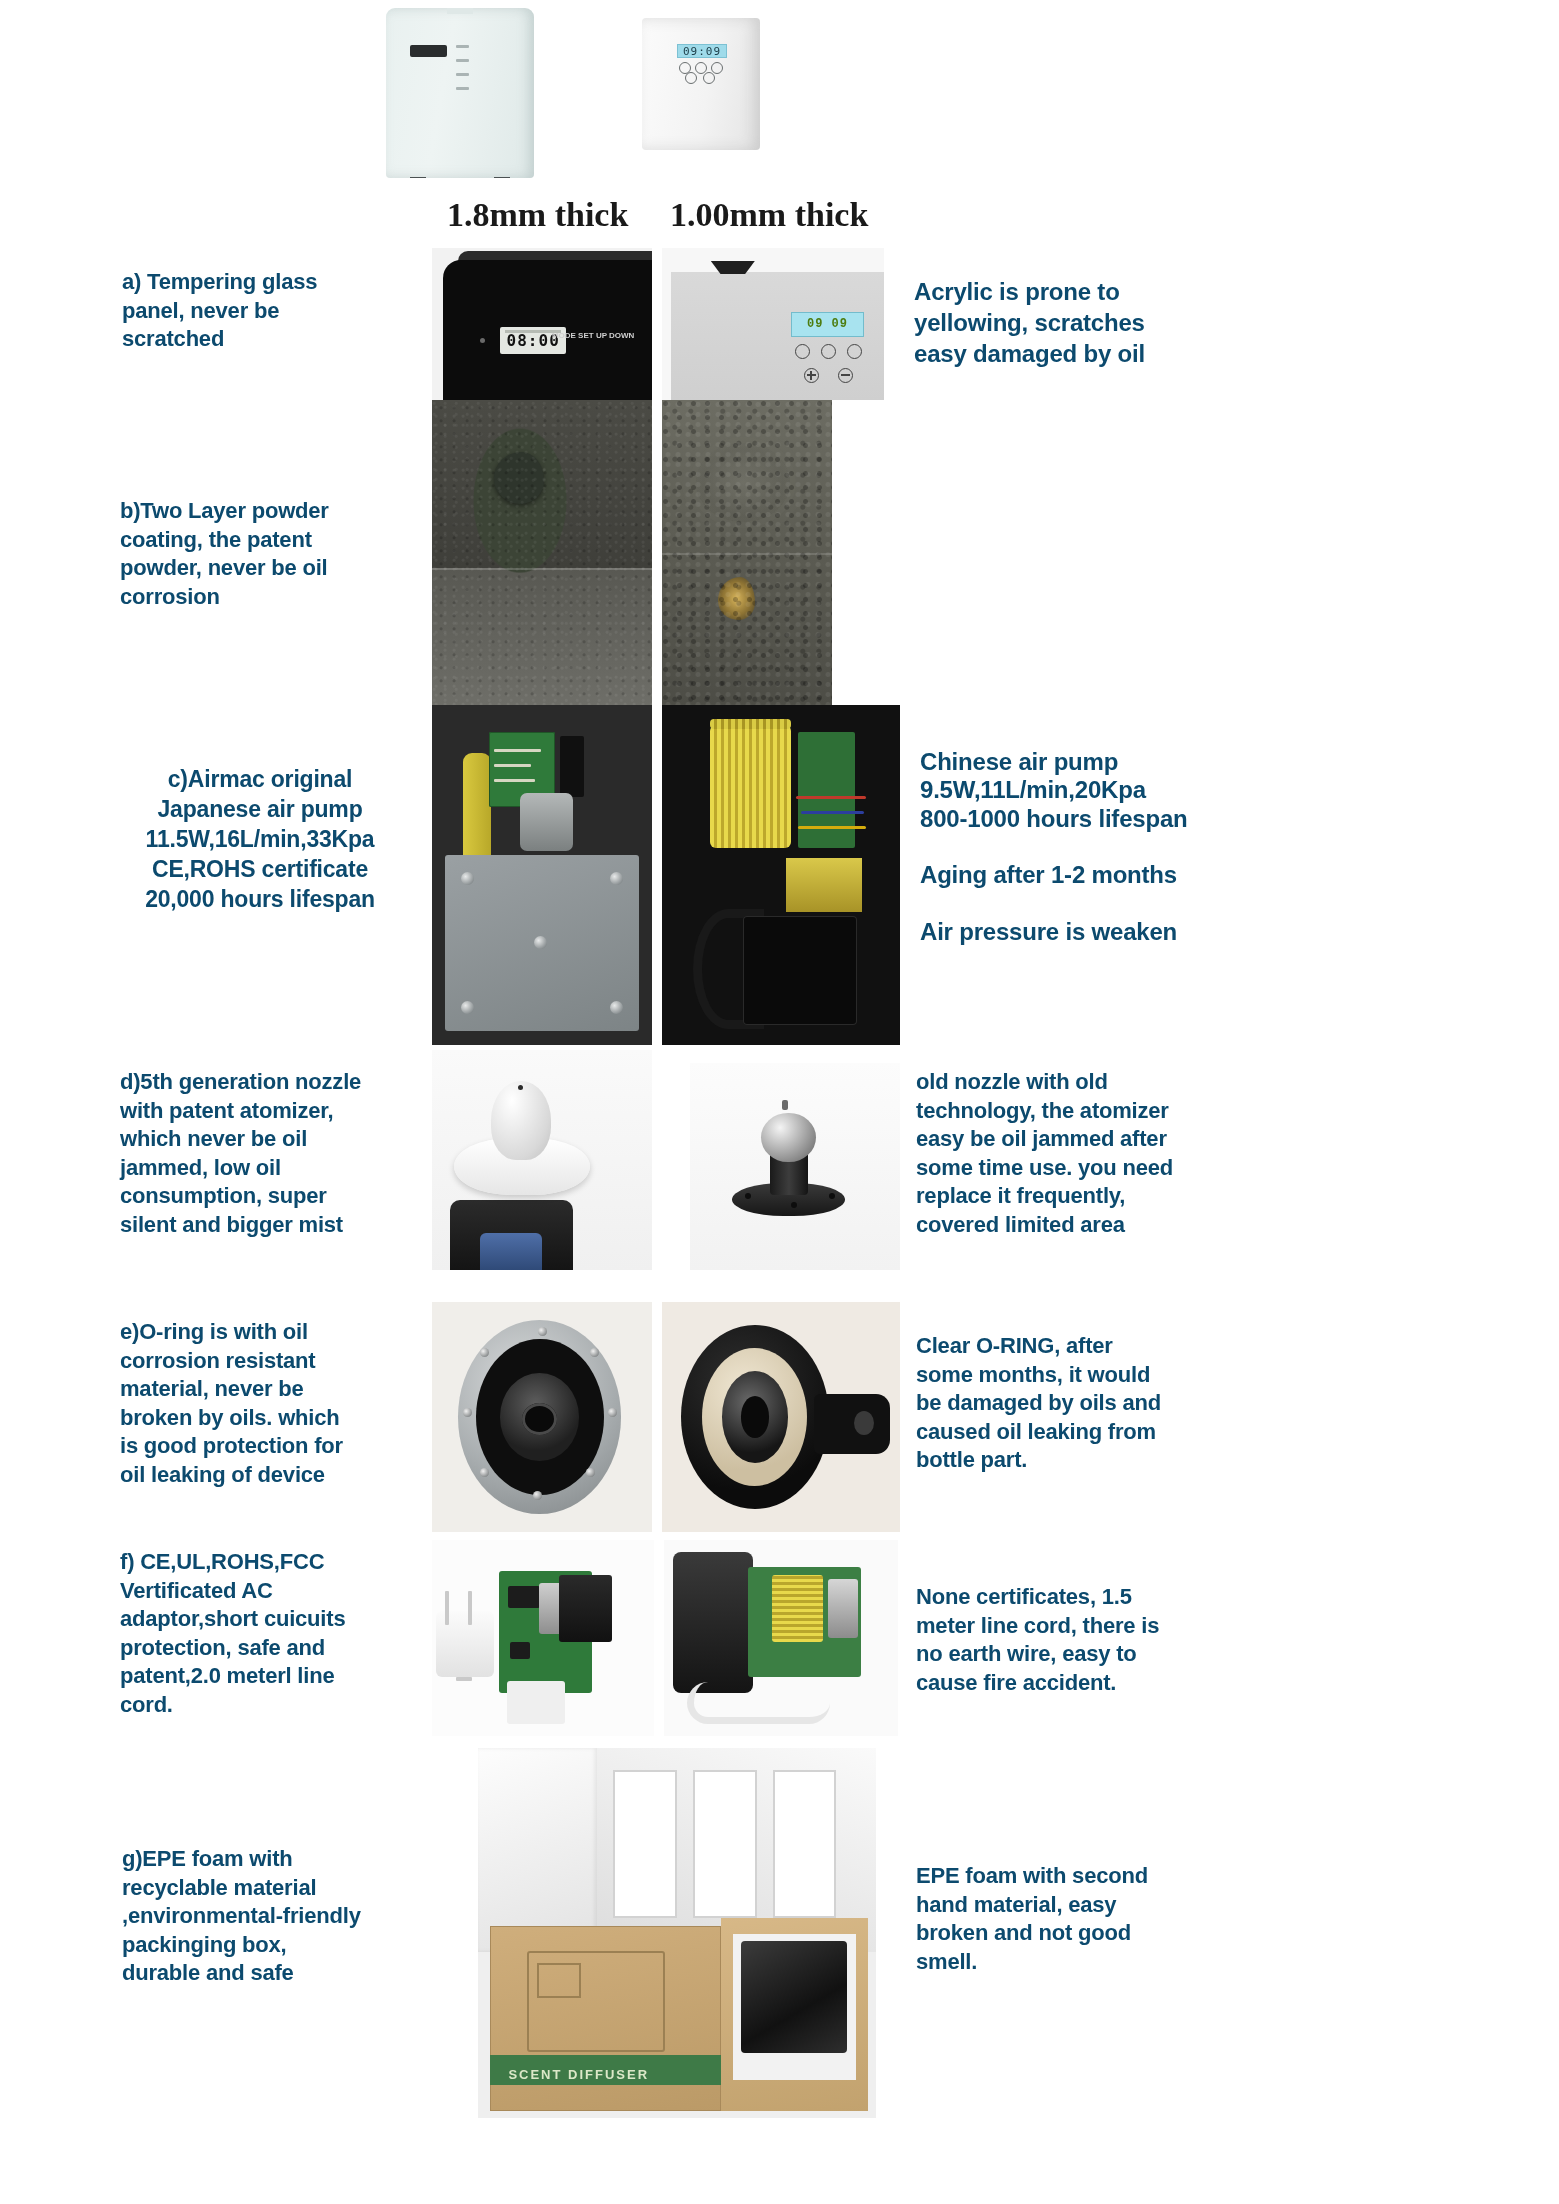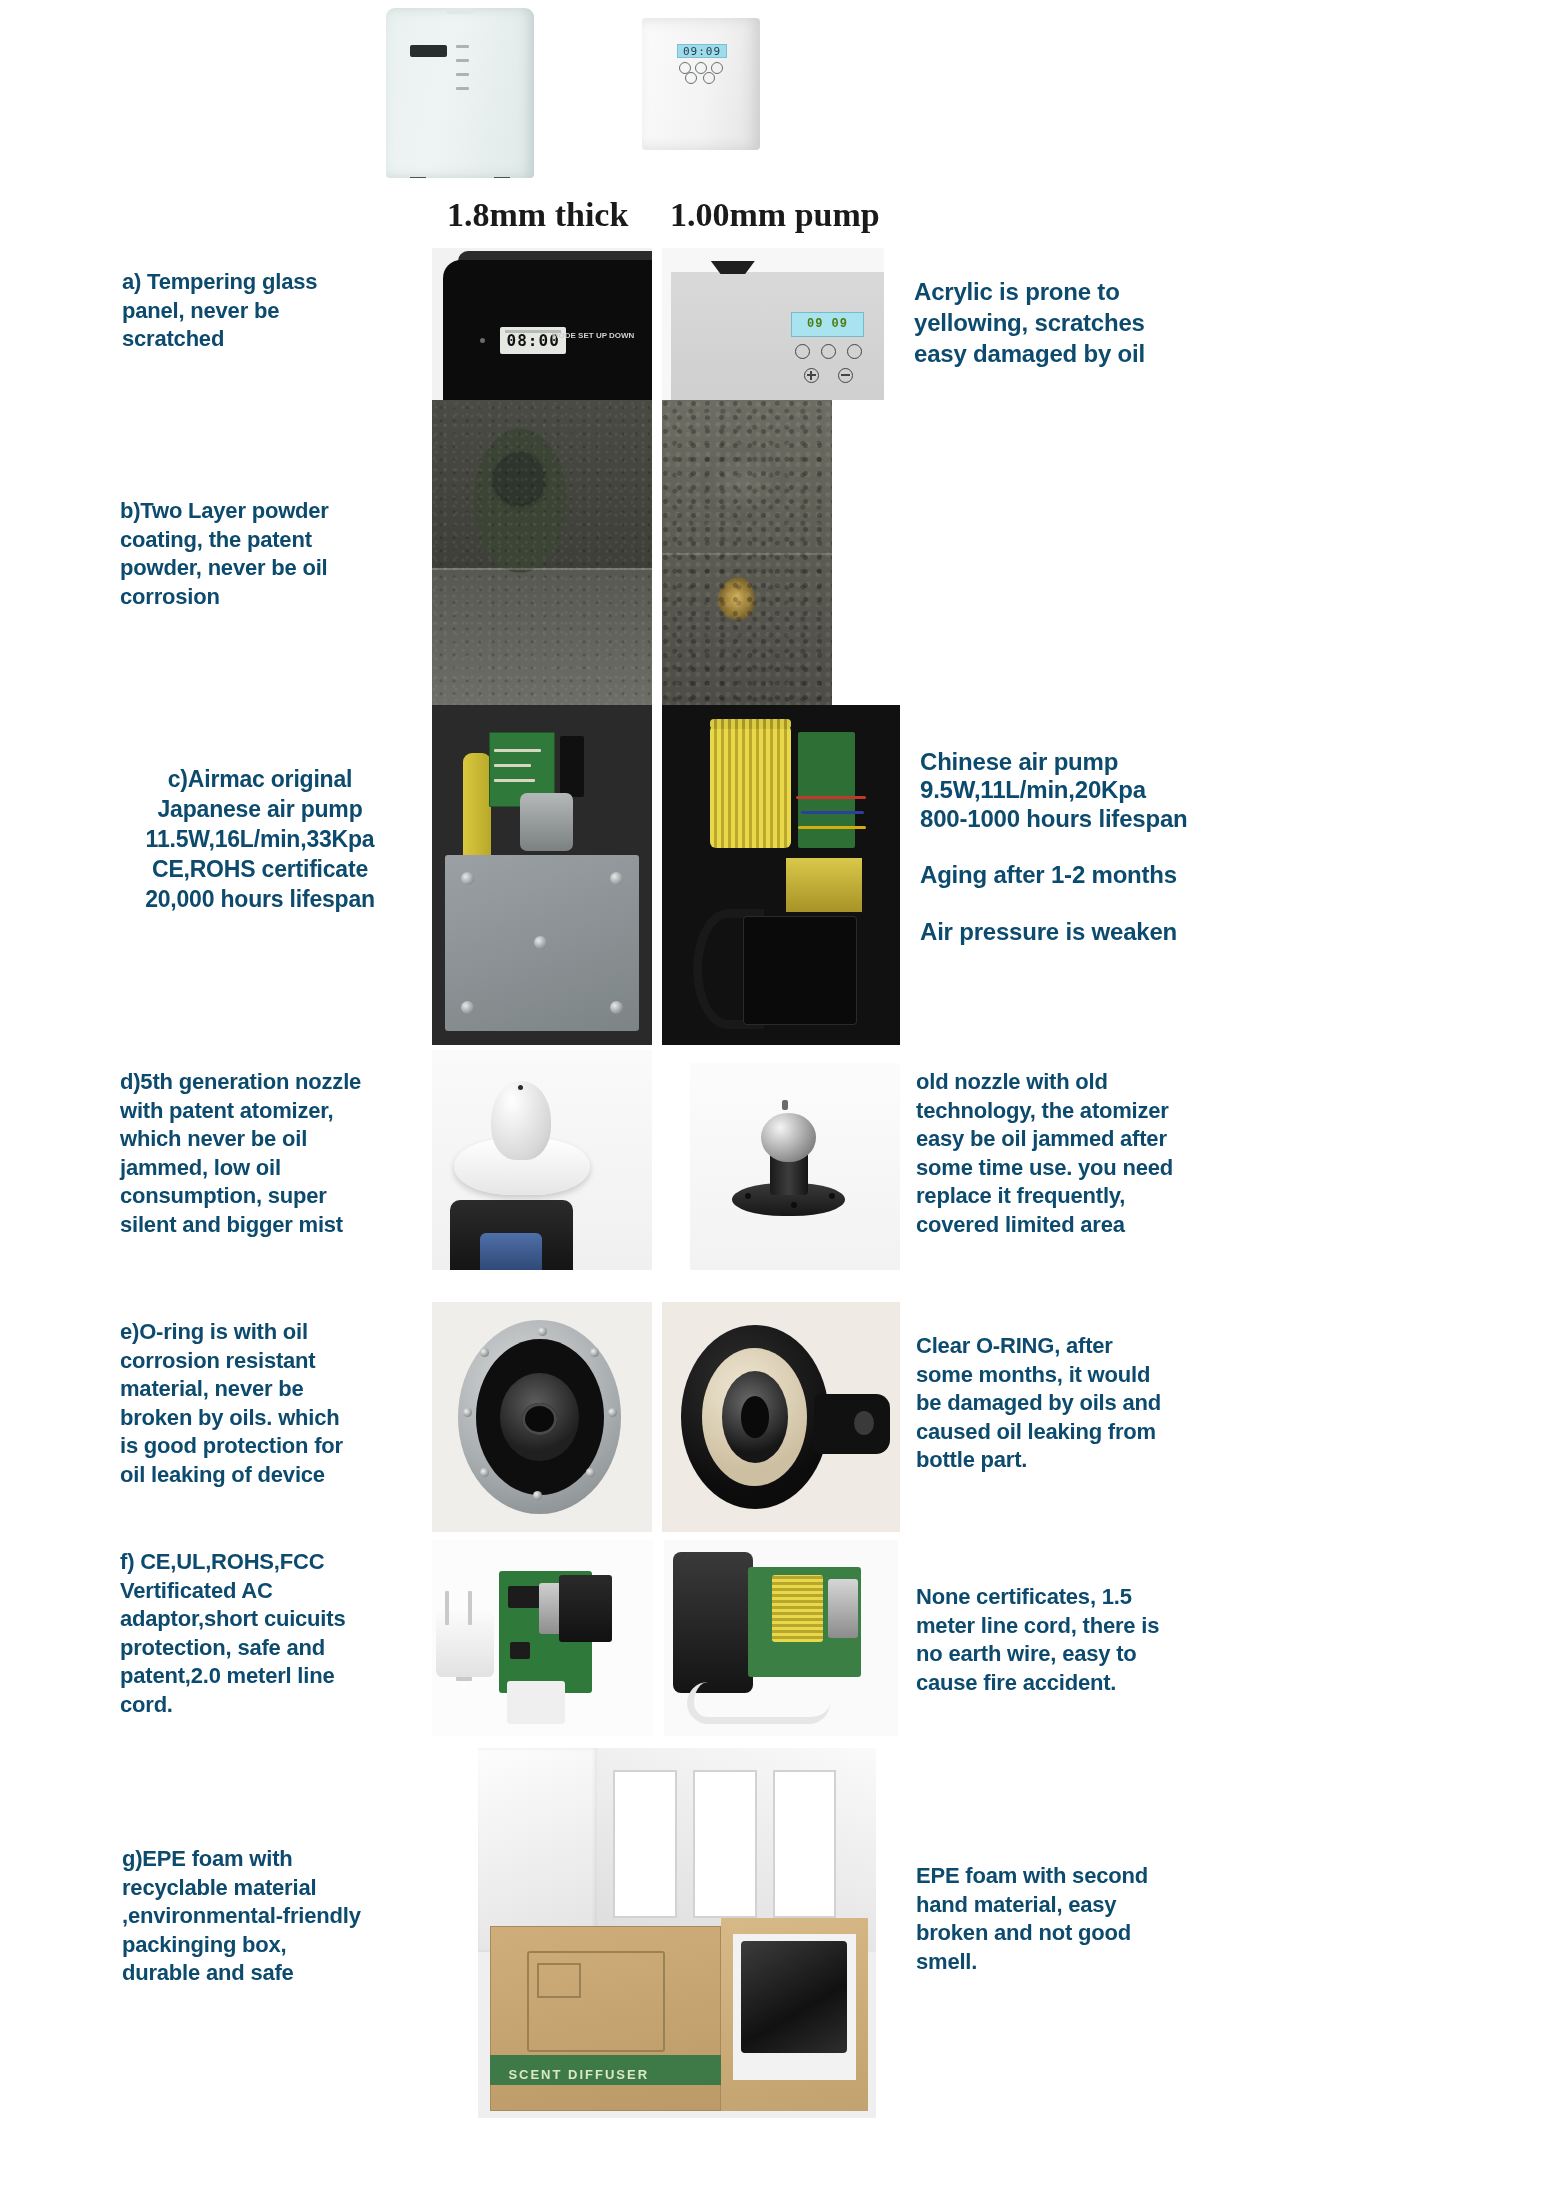--- a/index.html
+++ b/index.html
@@ -565,21 +565,21 @@
       </div>
       <div class="prodB-btnrow" style="top:41%; left:34%; width:30%">
         <span></span>
           <span></span>
       </div>
     </div>
   </div>
 
   <div class="serif-label" style="left:447px; top:196px;">1.8mm thick</div>
 
-  <div class="serif-label" style="left:670px; top:196px;">1.00mm pump</div>
+  <div class="serif-label" style="left:670px; top:196px;">1.00mm thick</div>
 
   <div class="txt txt-left" style="left:122px; top:268px; width:290px; font-size:22px;">a)  Tempering glass
       panel, never be
       scratched</div>
 
   <div class="photo glassA" style="left:432px; top:248px; width:220px; height:152px;">
     <div class="topedge"></div>
     <div class="slab"></div>
     <div class="dot"></div>
     <div class="lcd">08:00</div>

